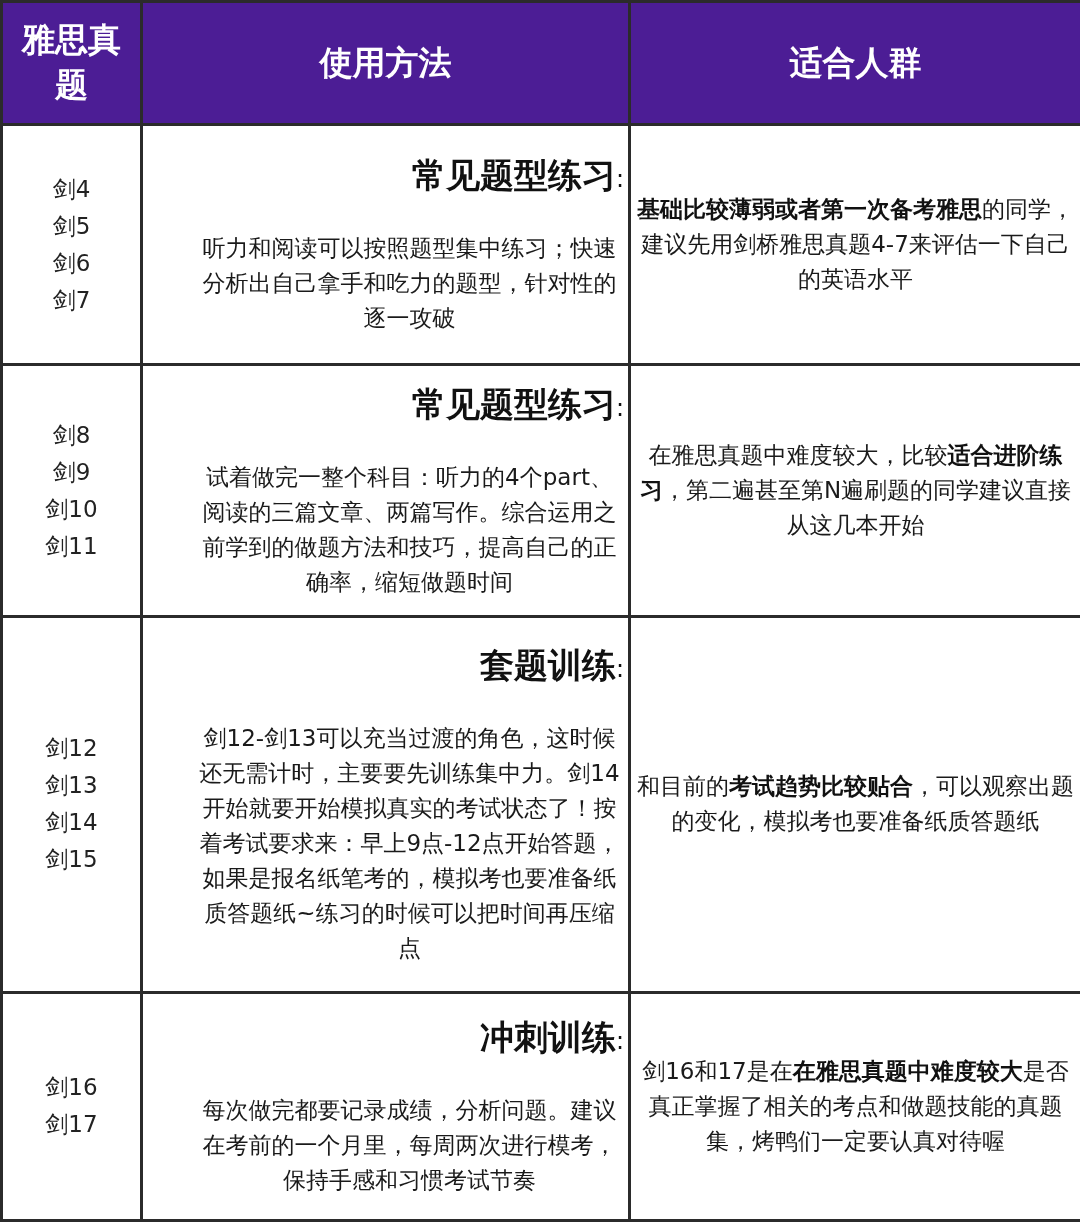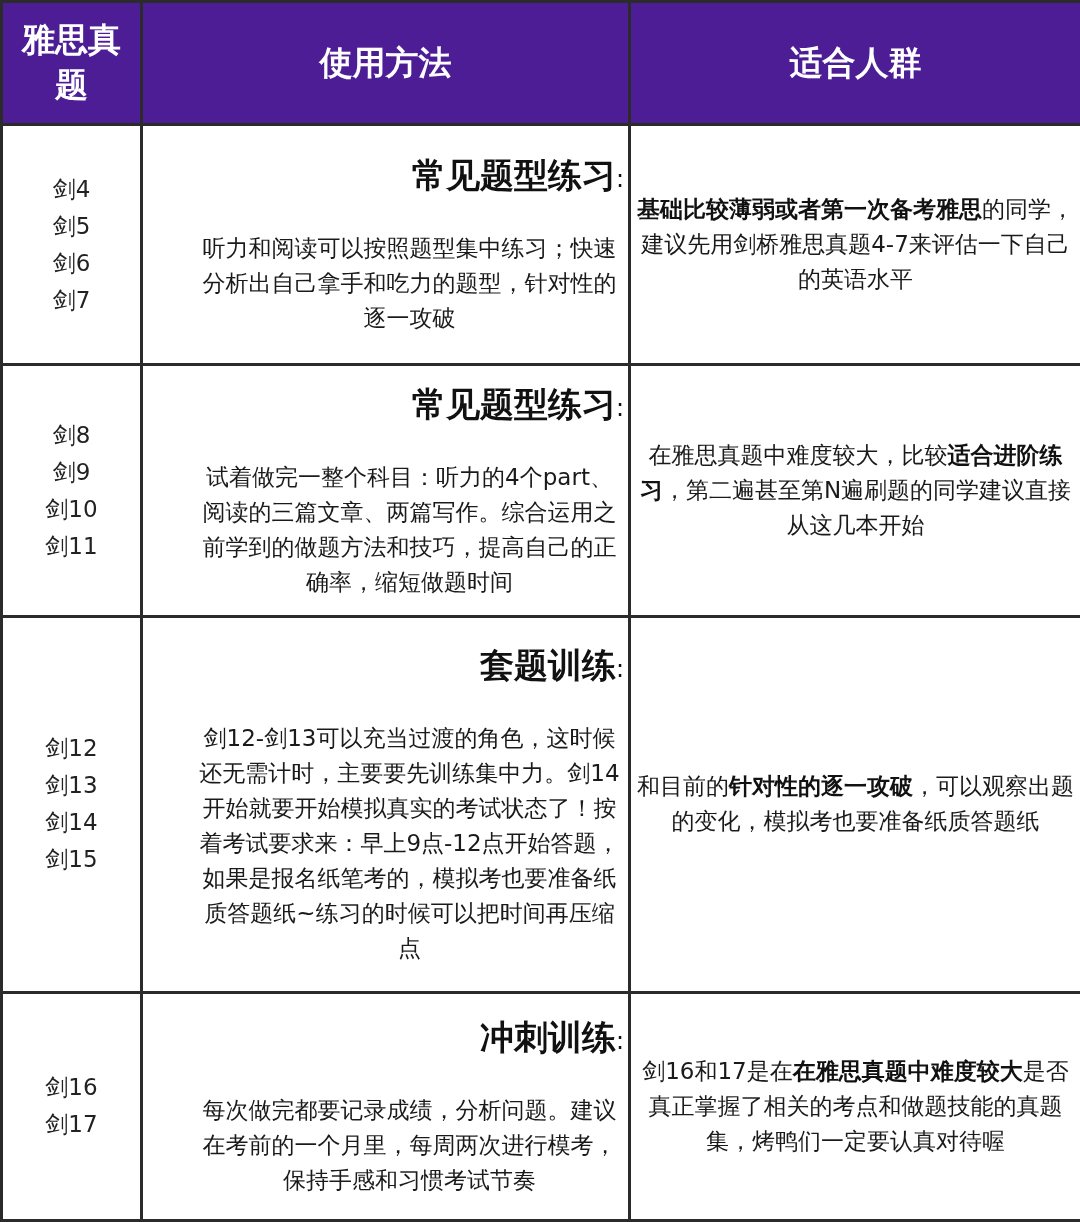--- a/index.html
+++ b/index.html
@@ -109,21 +109,21 @@
       <td class="books">
         <span class="book">剑12</span>
         <span class="book">剑13</span>
         <span class="book">剑14</span>
         <span class="book">剑15</span>
       </td>
       <td class="method">
         <div class="method-title"><span>套题训练</span><span class="colon">:</span></div>
         <div class="method-desc">剑12-剑13可以充当过渡的角色，这时候还无需计时，主要要先训练集中力。剑14开始就要开始模拟真实的考试状态了！按着考试要求来：早上9点-12点开始答题，如果是报名纸笔考的，模拟考也要准备纸质答题纸~练习的时候可以把时间再压缩点</div>
       </td>
-      <td class="audience"><span>和目前的</span><b>针对性的逐一攻破</b><span>，可以观察出题的变化，模拟考也要准备纸质答题纸</span></td>
+      <td class="audience"><span>和目前的</span><b>考试趋势比较贴合</b><span>，可以观察出题的变化，模拟考也要准备纸质答题纸</span></td>
     </tr>
     <tr class="r4">
       <td class="books">
         <span class="book">剑16</span>
         <span class="book">剑17</span>
       </td>
       <td class="method">
         <div class="method-title"><span>冲刺训练</span><span class="colon">:</span></div>
         <div class="method-desc">每次做完都要记录成绩，分析问题。建议在考前的一个月里，每周两次进行模考，保持手感和习惯考试节奏</div>
       </td>

